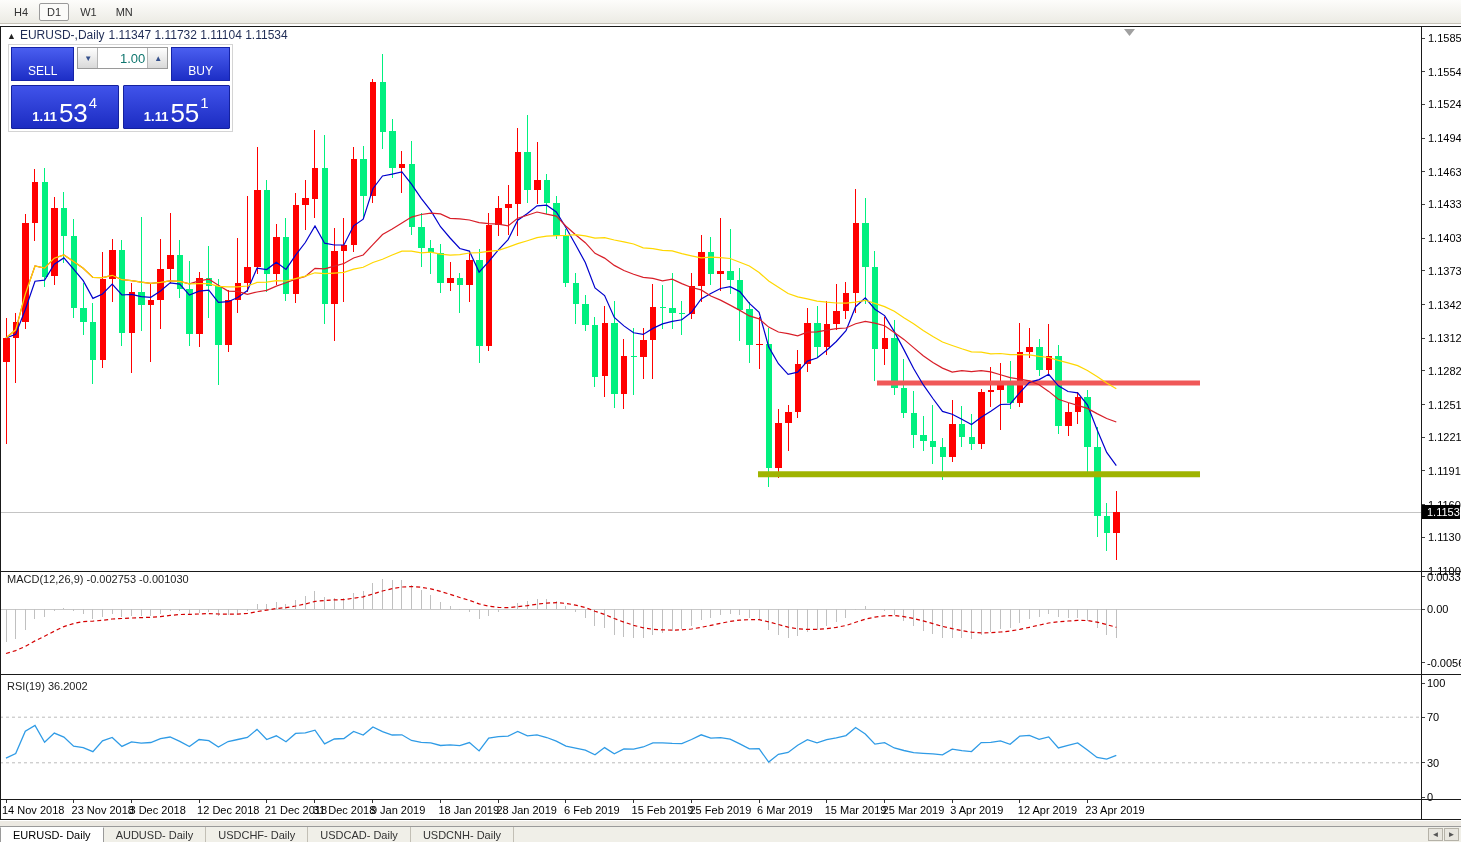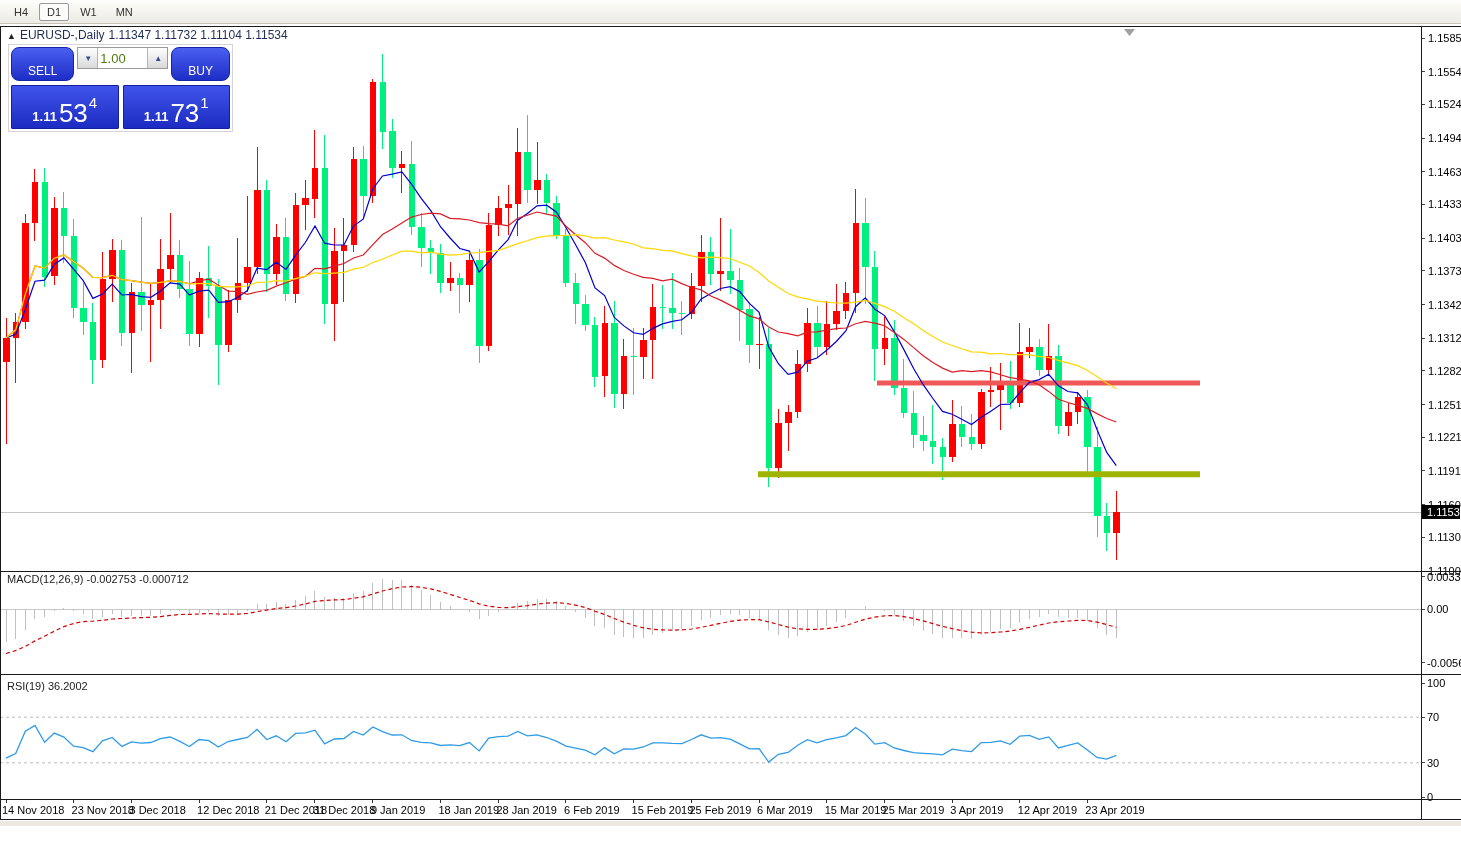--- a/index.html
+++ b/index.html
@@ -26,26 +26,26 @@
   .panel-label{position:absolute;left:7px;font-size:11px;color:#1c1c1c;white-space:nowrap;}
   #macd-label{top:549px;}
   #rsi-label{top:656px;}
 
   
   #trade-panel{position:absolute;left:8px;top:20px;width:219px;background:#fff;
     border:1px solid #d4d4d4;padding:2px;box-sizing:content-box;}
   .tp-row1{display:flex;height:22px;gap:3px;}
   .btn-blue{font-family:inherit;font-size:12px;color:#fff;
     background:linear-gradient(#4a5ef0,#1d2ec6);border:1px solid #1523a8;
-    border-radius:8px;flex:0 0 55px;padding:16px;cursor:default;}
+    border-radius:0;flex:0 0 55px;padding:16px;cursor:default;}
   .vol-box{flex:1;display:flex;border:1px solid #9a9a9a;background:#fff;height:20px;}
   .spin{width:20px;font-size:8px;color:#35508c;background:linear-gradient(#fefefe,#d9d9d9);
     border:none;border-left:1px solid #b5b5b5;border-right:1px solid #b5b5b5;cursor:default;}
-  .vol-input{flex:1;border:none;outline:none;text-align:left;font-size:13px;
-    font-family:inherit;width:40px;color:#4d7c0f;}
+  .vol-input{flex:1;border:none;outline:none;text-align:right;font-size:13px;
+    font-family:inherit;width:40px;color:#0f766e;}
   .tp-row2{display:flex;gap:4px;margin-top:16px;}
   .price-box{flex:1;height:44px;background:linear-gradient(#4053ea,#1c2cc2);
     border:1px solid #14219e;border-radius:1px;color:#fff;display:flex;
     align-items:flex-end;justify-content:center;padding-bottom:4px;box-sizing:border-box;}
   .pb-prefix{font-size:13px;font-weight:bold;margin-right:2px;line-height:1.1;}
   .pb-big{font-size:26px;line-height:0.8;}
   .pb-sup{font-size:15px;position:relative;top:-14px;margin-left:1px;line-height:1;}
 
   
   #gap-strip{position:absolute;top:821px;left:0;width:1461px;height:5px;background:#ece9e2;}
@@ -558,25 +558,36 @@
         <button class="btn-blue">BUY</button>
       </div>
       <div class="tp-row2">
         <div class="price-box">
           <span class="pb-prefix">1.11</span>
           <span class="pb-big">53</span>
           <span class="pb-sup">4</span>
         </div>
         <div class="price-box">
           <span class="pb-prefix">1.11</span>
-          <span class="pb-big">73</span>
+          <span class="pb-big">55</span>
           <span class="pb-sup">1</span>
         </div>
       </div>
     </div>
 
-    <div id="macd-label" class="panel-label">MACD(12,26,9) -0.002753 -0.000712</div>
+    <div id="macd-label" class="panel-label">MACD(12,26,9) -0.002753 -0.001030</div>
     <div id="rsi-label" class="panel-label">RSI(19) 36.2002</div>
   </div>
 
   <div id="gap-strip"></div>
+  <div id="tab-bar">
+      <div class="tab active">EURUSD- Daily</div>
+      <div class="tab">AUDUSD- Daily</div>
+      <div class="tab">USDCHF- Daily</div>
+      <div class="tab">USDCAD- Daily</div>
+      <div class="tab">USDCNH- Daily</div>
+      <div id="tab-arrows">
+        <button class="arrow-btn">◄</button>
+        <button class="arrow-btn">►</button>
+      </div>
+    </div>
 
 </div>
 
 </body></html>

